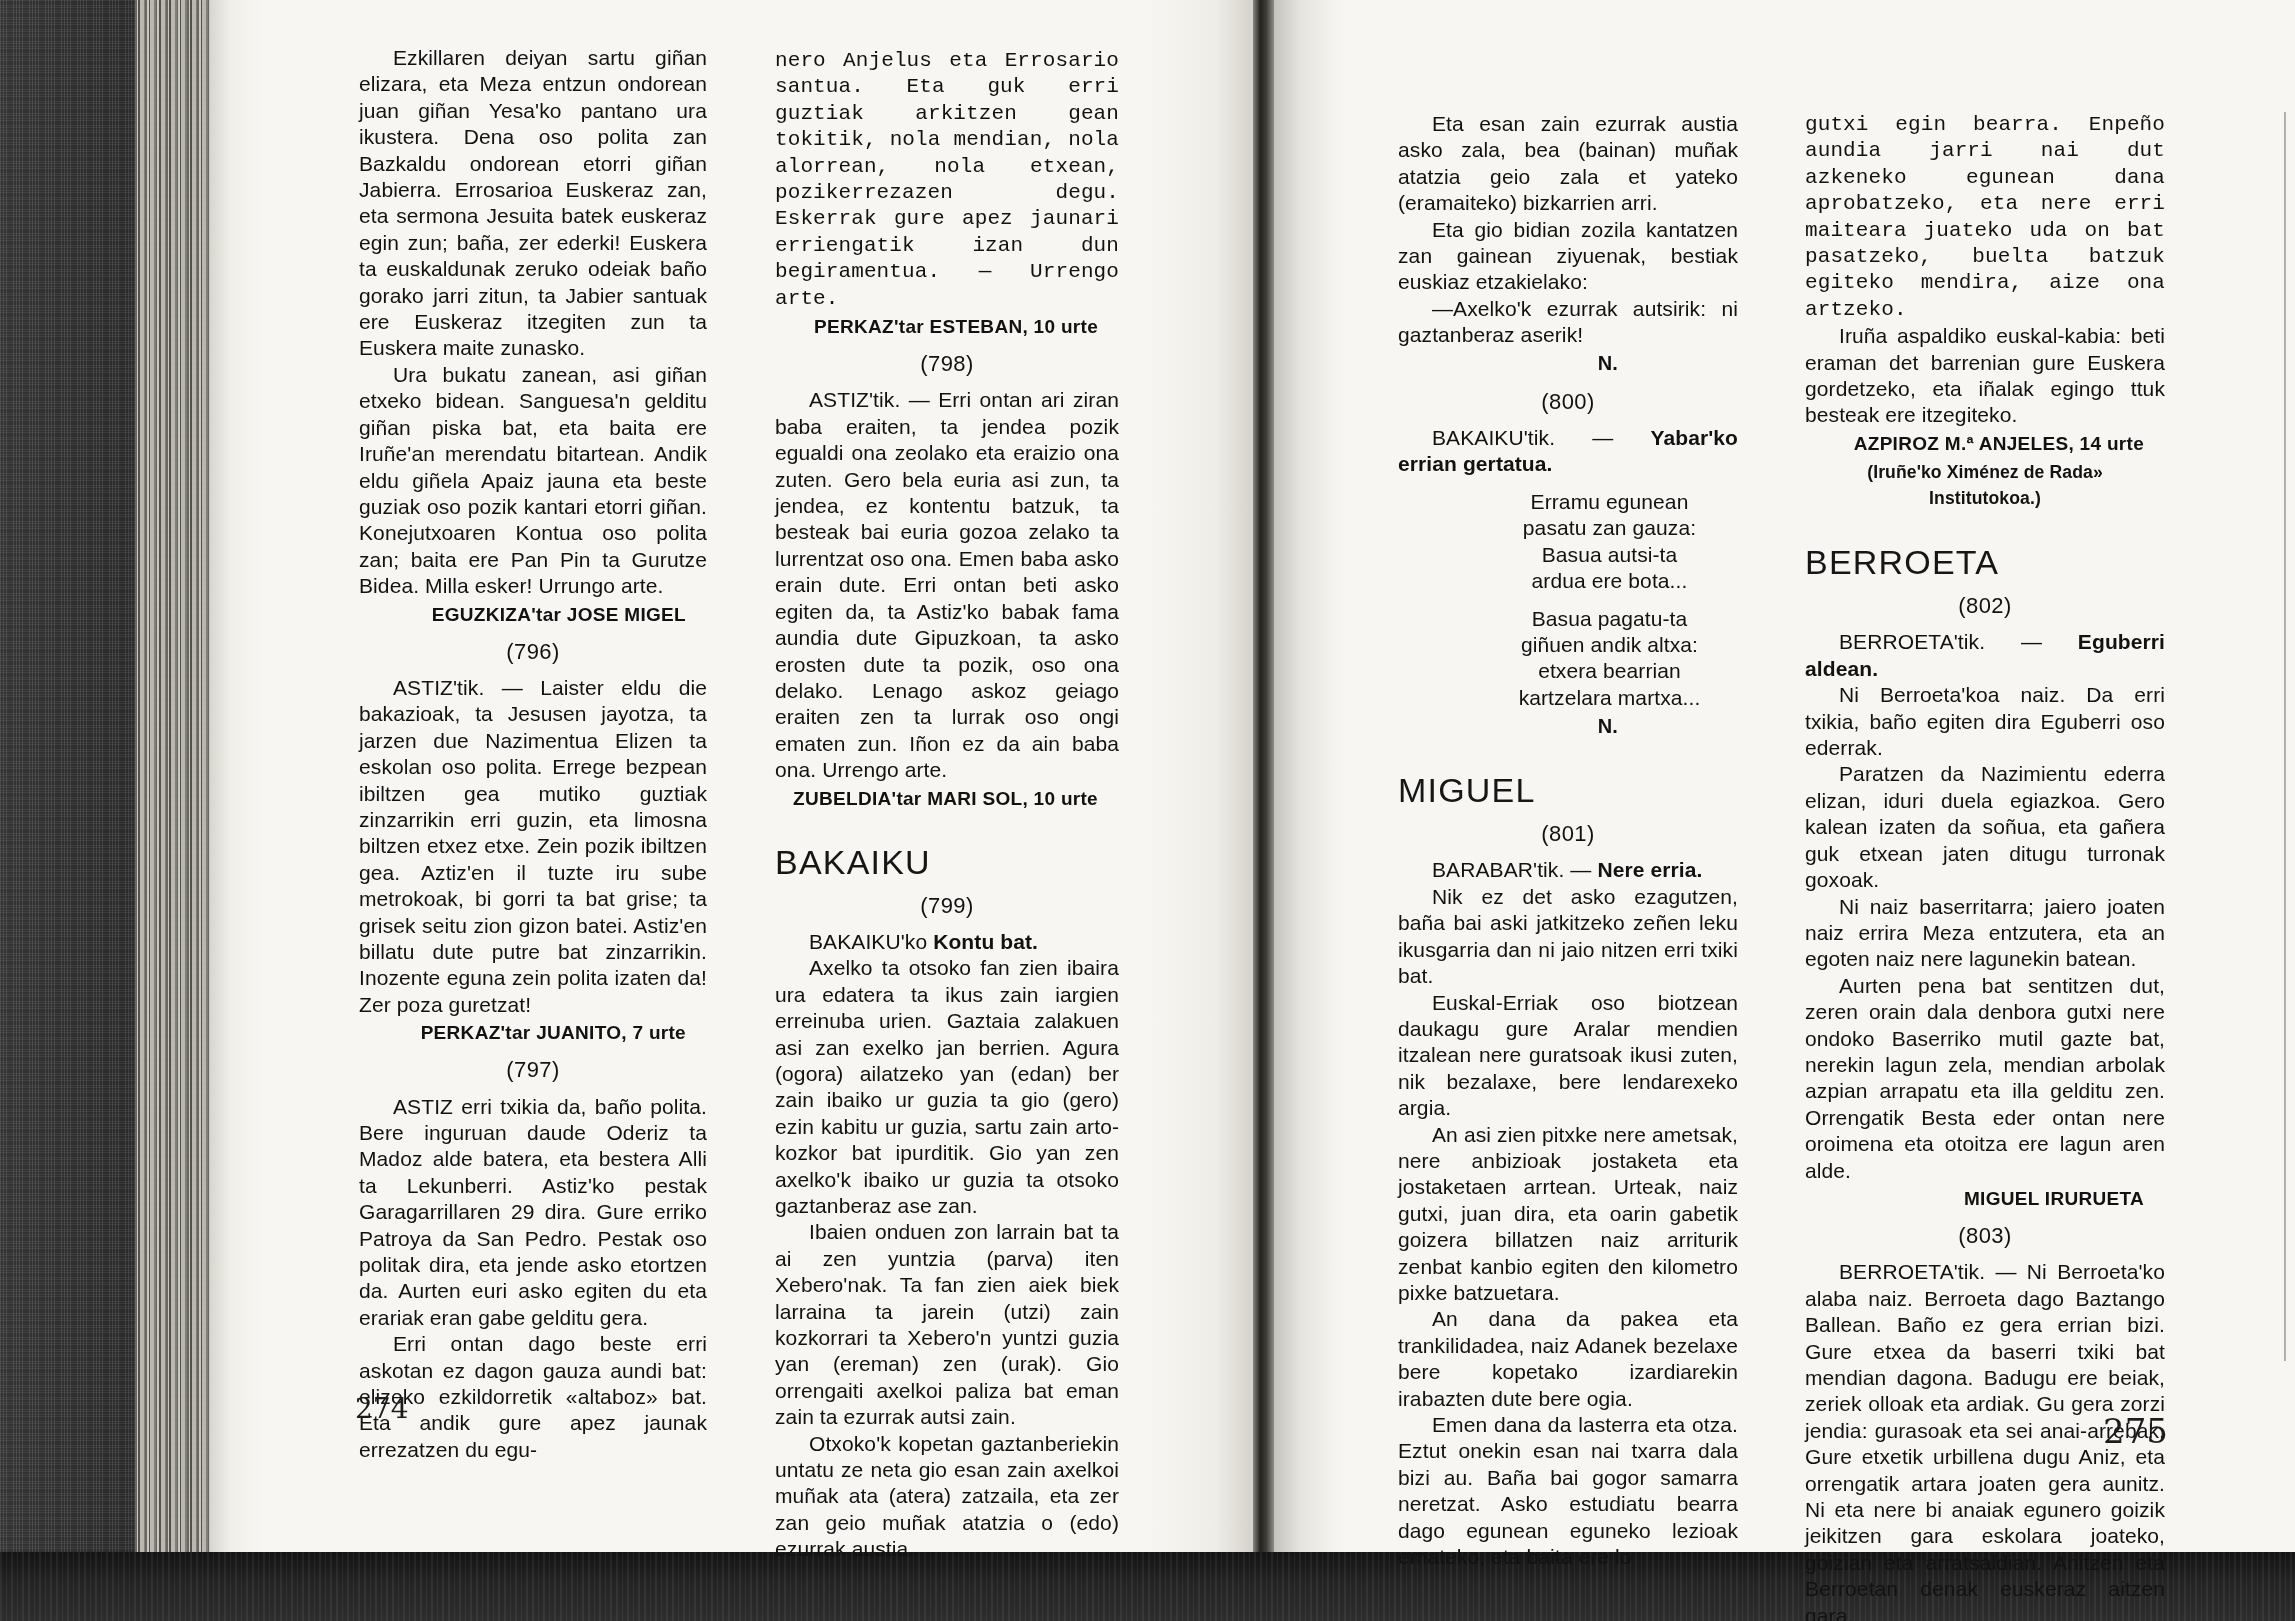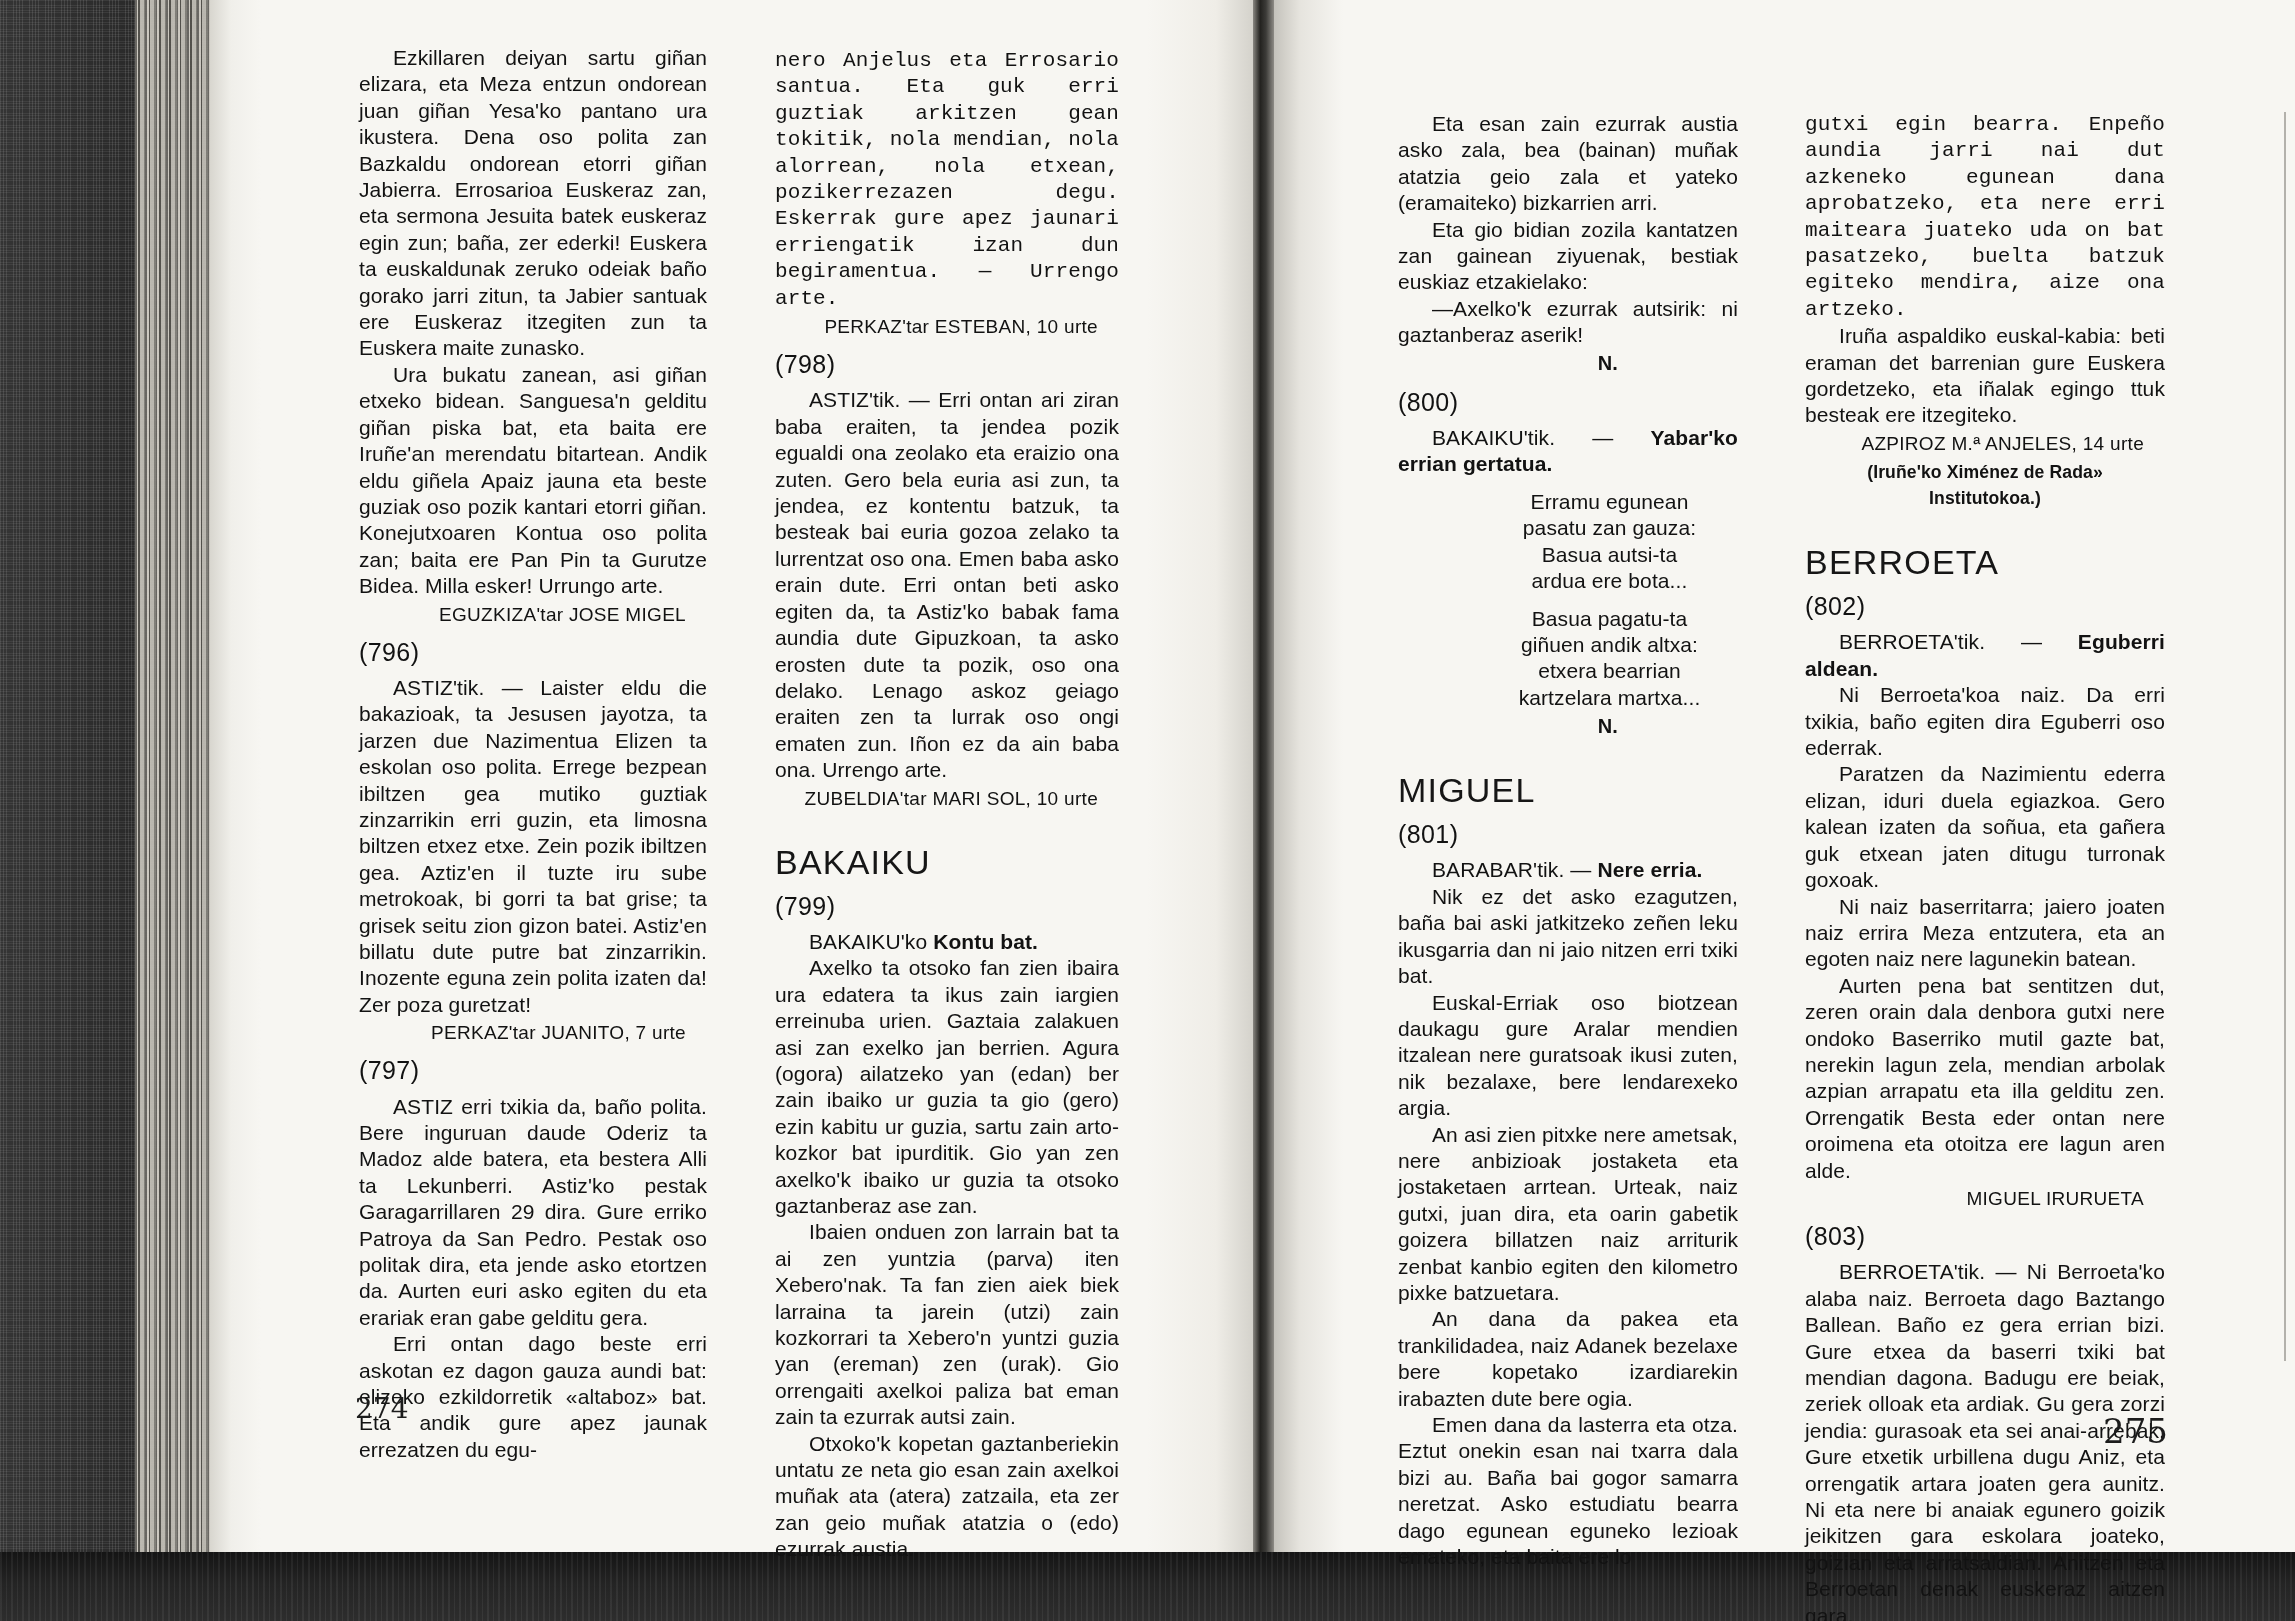--- a/index.html
+++ b/index.html
@@ -52,24 +52,24 @@
   .col { position:absolute; z-index:5; }
   .bt { font-size:21px; line-height:26.4px; text-align:justify; letter-spacing:0.1px; }
   #colL1 { left:359px;  top:45px;  width:348px; }
   #colL2 { left:775px;  top:48px;  width:344px; }
   #colR1 { left:1398px; top:111px; width:340px; }
   #colR2 { left:1805px; top:112px; width:360px; }
 
   p.para { margin:0; text-indent:34px; }
   p.cont { text-indent:0;font-family:Liberation Mono, monospace; }
   .byline {
-    font-weight:400; font-size:19px; line-height:24px;
+    font-weight:700; font-size:19px; line-height:24px;
     text-align:right; padding-right:21px; margin-top:3.2px; letter-spacing:0.3px;
   }
-  .ref { text-align:left; font-size:25px; line-height:24px; margin:13px 0 11.2px; letter-spacing:0.4px; }
+  .ref { text-align:center; font-size:22px; line-height:24px; margin:13px 0 11.2px; letter-spacing:0.4px; }
   .section-header {
     text-align:left; font-size:34px; line-height:38px; letter-spacing:1.2px;
     font-weight:400; margin-top:32px; color:#161616;
   }
   .verse { margin:11.2px 0 0 83px; white-space:pre-line; text-align:center; }
   .sig { text-align:right; padding-right:120px; font-weight:700; font-size:20px; margin-top:1.6px; }
   .inst-note {
     text-align:center; font-weight:700; font-size:17.6px; line-height:26px;
     white-space:pre-line; margin-top:3.2px;
   }

